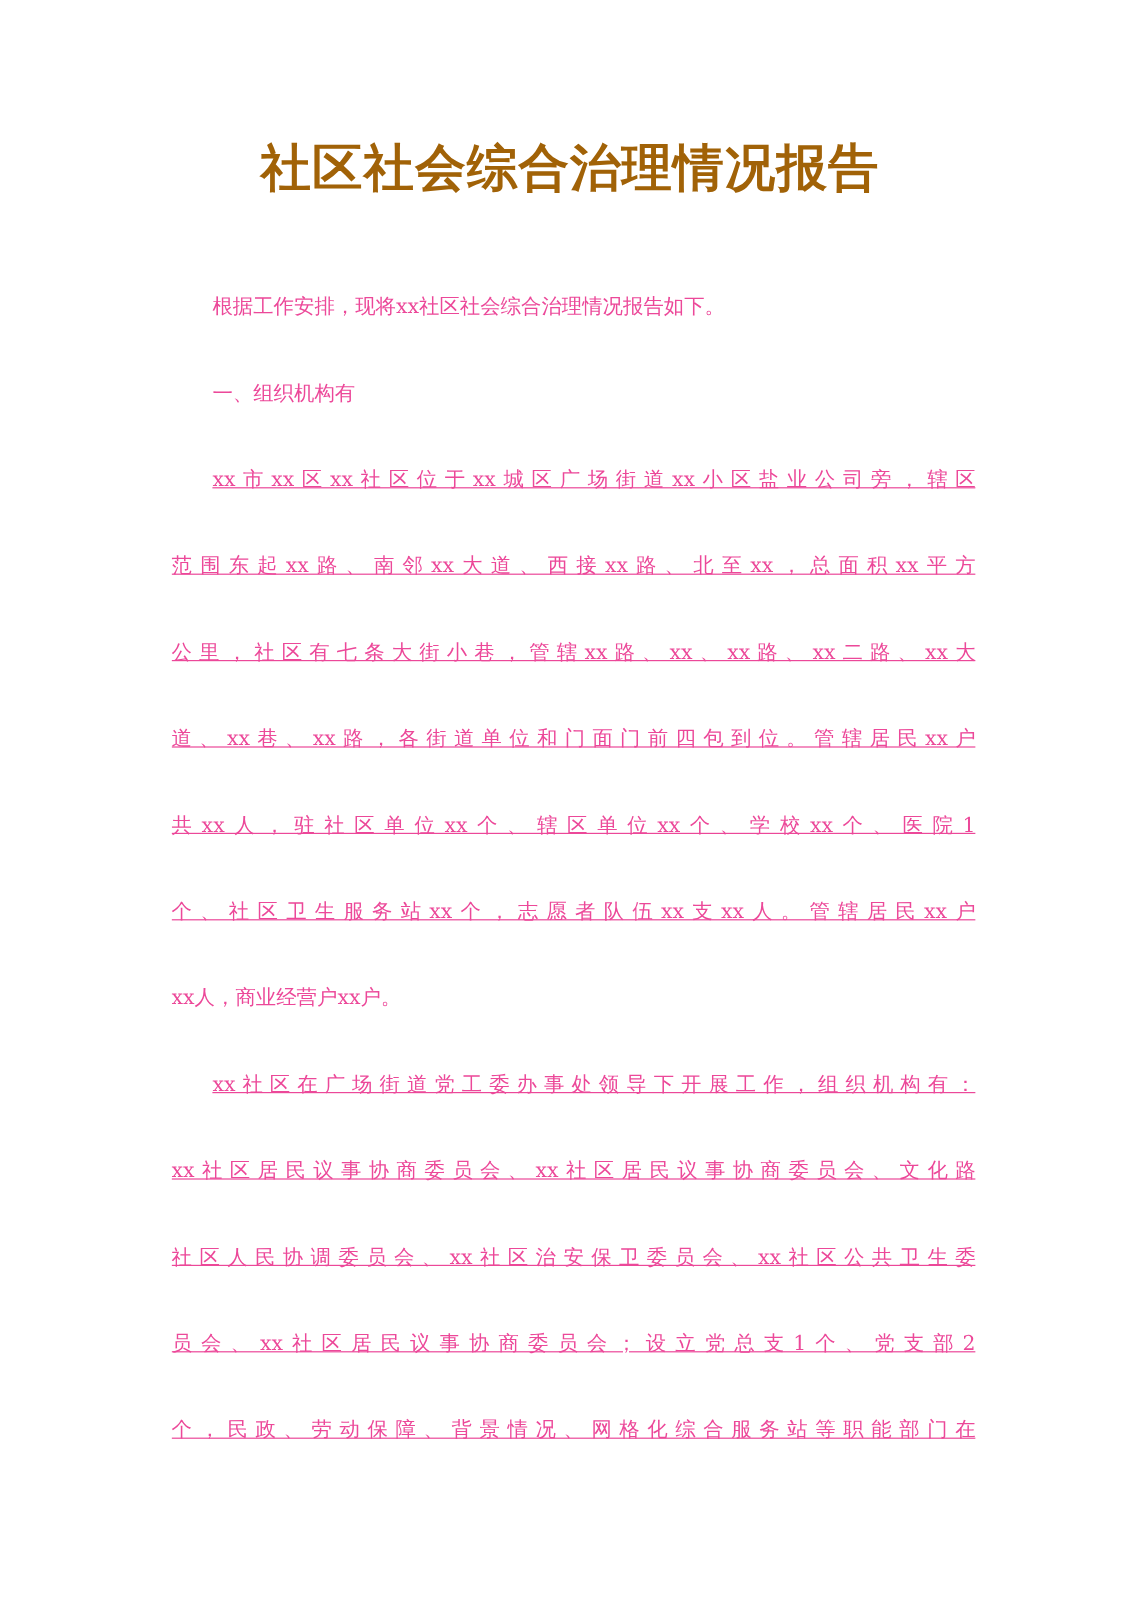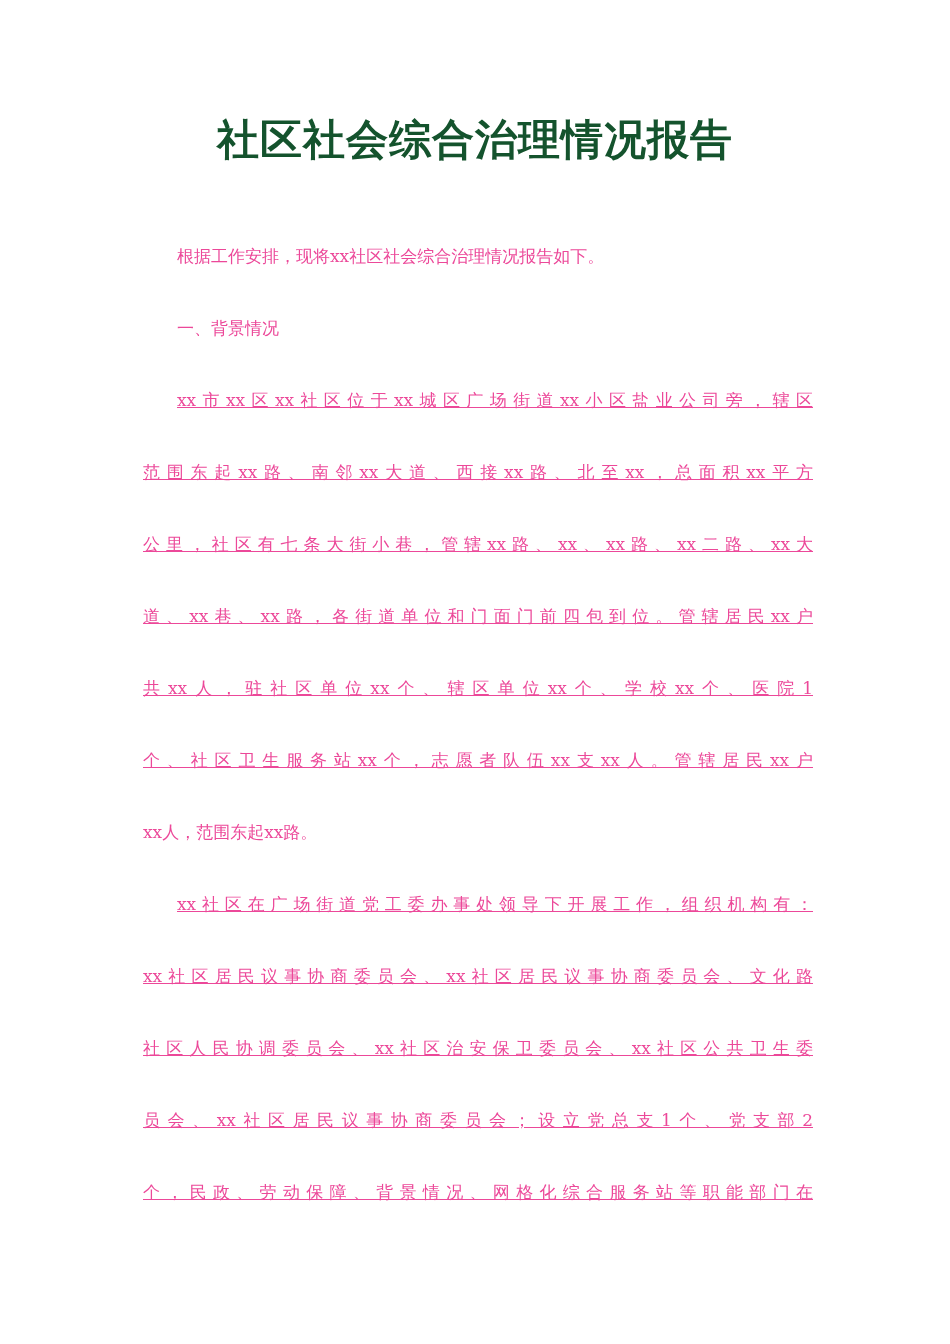--- a/index.html
+++ b/index.html
@@ -18,21 +18,21 @@
     color: #000000;
   }
   .doc-title {
     margin: 0;
     padding-top: 116px;
     font-size: 42px;
     line-height: 48px;
     font-weight: bold;
     text-align: center;
     letter-spacing: 1px;
-    color: #14532d;
+    color: #a16207;
   }
   .content {
     margin-top: 56px;
     padding-left: 143px;
     padding-right: 137px;
   }
   .line {
     height: 72px;
     line-height: 72px;
     font-size: 17px;
@@ -52,27 +52,27 @@
     text-decoration: underline;
   }
 </style>
 </head>
 <body>
 
 <div class="page">
   <h1 class="doc-title">社区社会综合治理情况报告</h1>
   <div class="content">
       <div class="line indent">根据工作安排，现将xx社区社会综合治理情况报告如下。</div>
-      <div class="line indent">一、背景情况</div>
+      <div class="line indent">一、组织机构有</div>
       <div class="line indent justify">xx市xx区xx社区位于xx城区广场街道xx小区盐业公司旁，辖区</div>
       <div class="line justify">范围东起xx路、南邻xx大道、西接xx路、北至xx，总面积xx平方</div>
       <div class="line justify">公里，社区有七条大街小巷，管辖xx路、xx、xx路、xx二路、xx大</div>
       <div class="line justify">道、xx巷、xx路，各街道单位和门面门前四包到位。管辖居民xx户</div>
       <div class="line justify">共xx人，驻社区单位xx个、辖区单位xx个、学校xx个、医院1</div>
       <div class="line justify">个、社区卫生服务站xx个，志愿者队伍xx支xx人。管辖居民xx户</div>
-      <div class="line">xx人，范围东起xx路。</div>
+      <div class="line">xx人，商业经营户xx户。</div>
       <div class="line indent justify">xx社区在广场街道党工委办事处领导下开展工作，组织机构有：</div>
       <div class="line justify">xx社区居民议事协商委员会、xx社区居民议事协商委员会、文化路</div>
       <div class="line justify">社区人民协调委员会、xx社区治安保卫委员会、xx社区公共卫生委</div>
       <div class="line justify">员会、xx社区居民议事协商委员会；设立党总支1个、党支部2</div>
       <div class="line justify">个，民政、劳动保障、背景情况、网格化综合服务站等职能部门在</div>
     </div>
 </div>
 
 </body></html>

